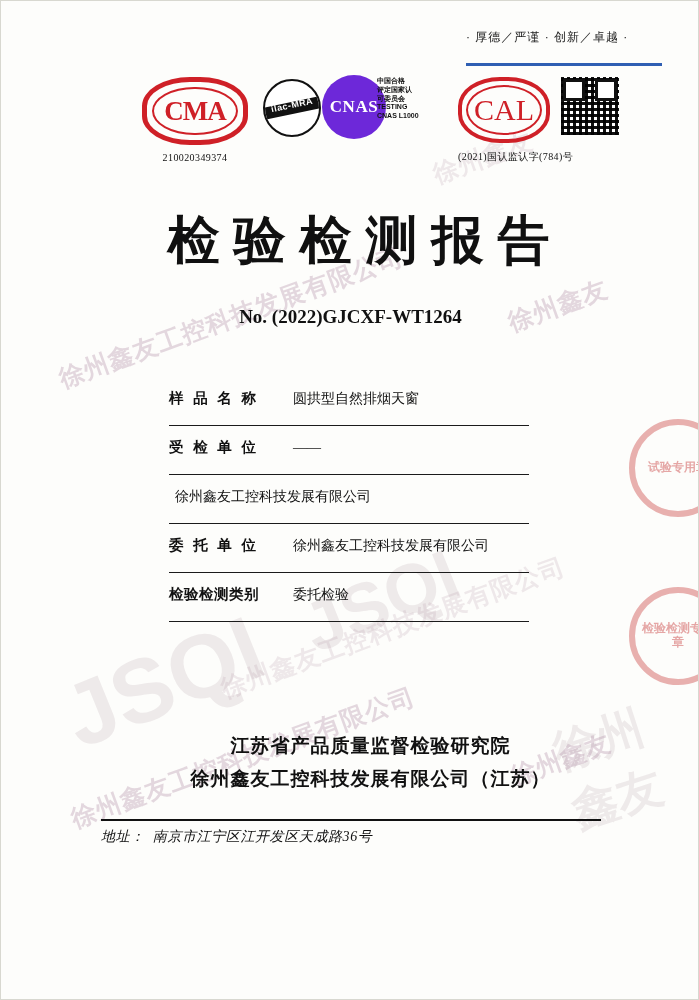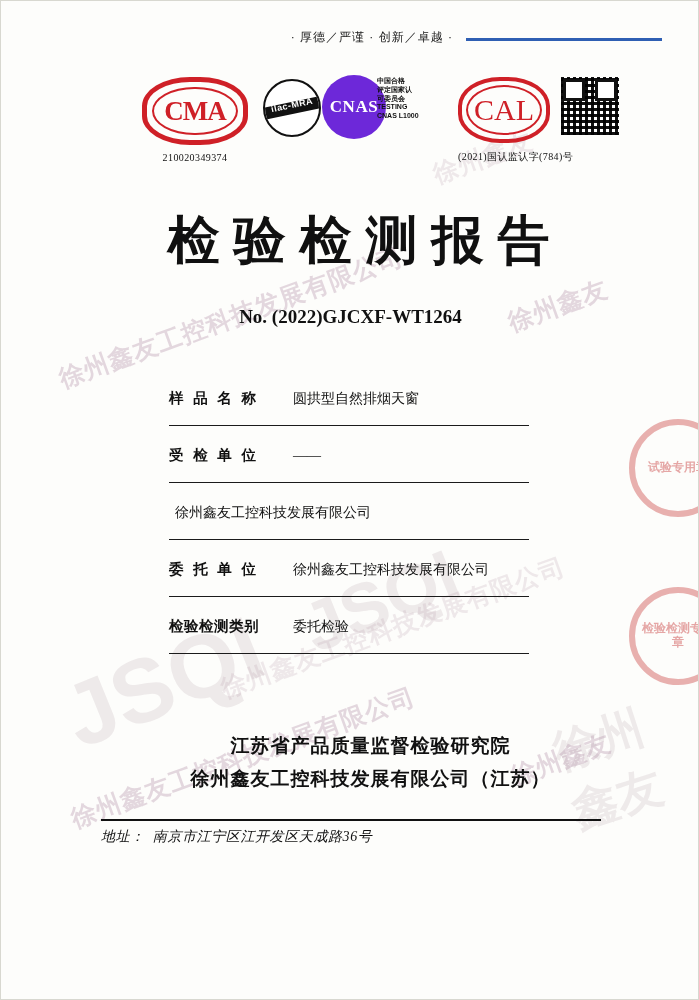--- a/index.html
+++ b/index.html
@@ -60,22 +60,21 @@
     width: 80px;
     line-height: 1.15;
   }
 
   
   .slogan-wrap {
     position: absolute;
     top: 28px;
     right: 36px;
     display: flex;
-    flex-direction: row;
-    align-items: center;
+    flex-direction: column;
     gap: 13px;
   }
   .slogan-text {
     font-size: 12px;
     color: #1a1a1a;
     letter-spacing: 1px;
     margin-bottom: 4px;
   }
   .slogan-rule {
     width: 196px;
@@ -251,21 +250,21 @@
     top: 380px;
     left: 168px;
     width: 360px;
   }
   .field-row {
     display: flex;
     align-items: flex-start;
     border-bottom: 1px solid #1b1b1b;
     min-height: 42px;
     padding-bottom: 2px;
-    margin-bottom: 12px;
+    margin-bottom: 4px;
   }
   .field-label {
     width: 118px;
     flex: 0 0 118px;
     font-size: 14.5px;
     color: #111;
     font-weight: bold;
     letter-spacing: 3px;
     padding-top: 8px;
     font-family: "Liberation Serif", serif;

